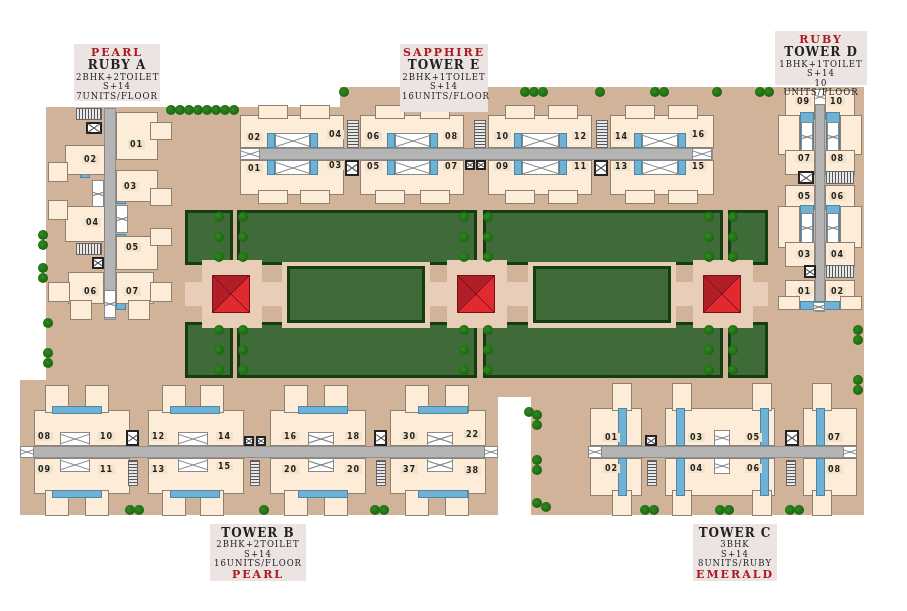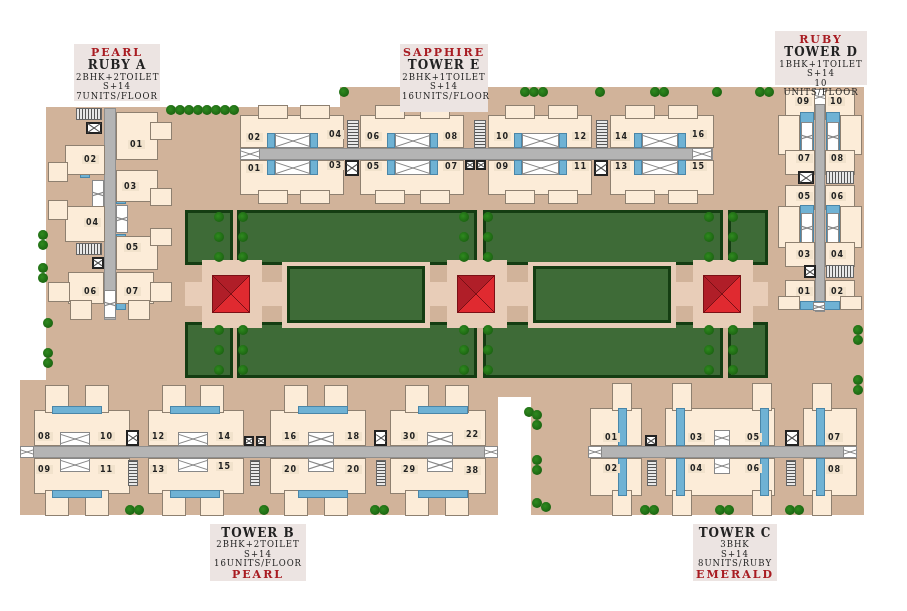--- a/index.html
+++ b/index.html
@@ -386,21 +386,21 @@
   <div class="unit" style="left:390px;top:458px;width:96px;height:36px;"></div>
   <div class="unit" style="left:405px;top:385px;width:24px;height:28px;"></div>
   <div class="unit" style="left:445px;top:385px;width:24px;height:28px;"></div>
   <div class="unit" style="left:405px;top:490px;width:24px;height:26px;"></div>
   <div class="unit" style="left:445px;top:490px;width:24px;height:26px;"></div>
   <div class="shaft" style="left:418px;top:406px;width:50px;height:8px;"></div>
   <div class="shaft" style="left:418px;top:490px;width:50px;height:8px;"></div>
   <div class="void" style="left:427px;top:432px;width:26px;height:14px;"></div>
   <div class="void" style="left:427px;top:458px;width:26px;height:14px;"></div>
   <div class="unit-lbl" style="left:401px;top:432px;">30</div>
-  <div class="unit-lbl" style="left:401px;top:465px;">29</div>
+  <div class="unit-lbl" style="left:401px;top:465px;">37</div>
   <div class="unit-lbl" style="left:464px;top:430px;">22</div>
   <div class="unit-lbl" style="left:464px;top:466px;">38</div>
 </div>
 
 <div>
   <div class="corridor" style="left:600px;top:446px;width:245px;height:12px;"></div>
   <div class="void" style="left:588px;top:446px;width:14px;height:12px;"></div>
   <div class="void" style="left:843px;top:446px;width:14px;height:12px;"></div>
 
   <div class="unit" style="left:590px;top:408px;width:52px;height:38px;"></div>

